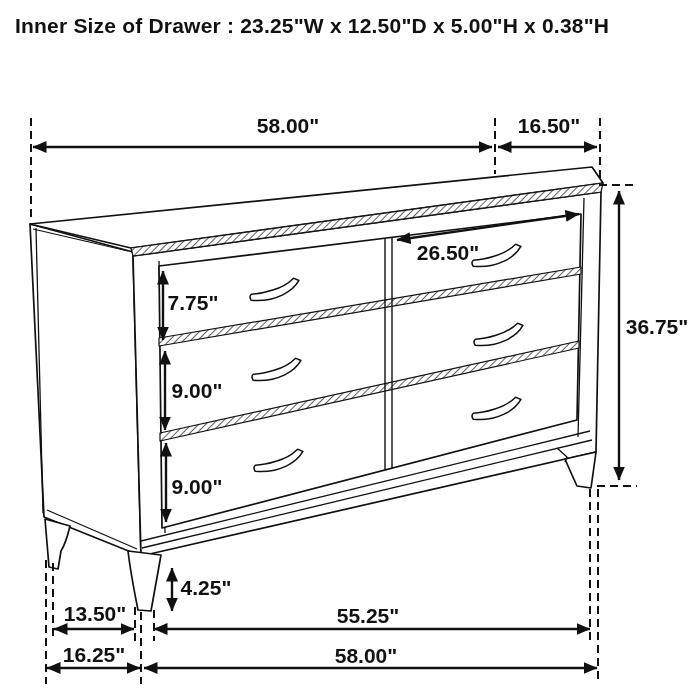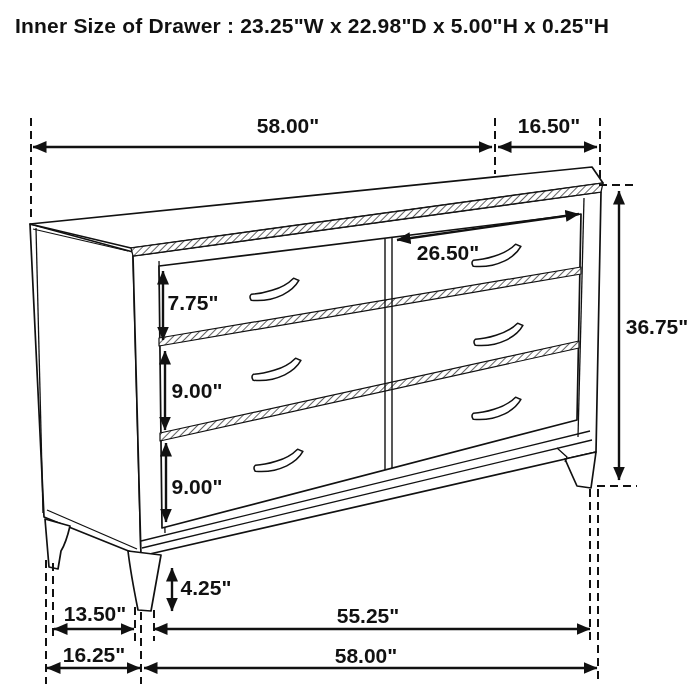--- a/index.html
+++ b/index.html
@@ -15,21 +15,21 @@
   .dim{
     position:absolute;transform:translate(-50%,-50%);
     font-size:21px;font-weight:bold;color:#111;white-space:nowrap;
   }
 </style>
 </head>
 <body>
 
 <div class="stage">
 
-  <div class="title">Inner Size of Drawer : 23.25"W x 22.98"D x 5.00"H x 0.25"H</div>
+  <div class="title">Inner Size of Drawer : 23.25"W x 12.50"D x 5.00"H x 0.38"H</div>
 
   <svg width="700" height="700" viewBox="0 0 700 700">
     <defs>
       <marker id="arr" viewBox="0 0 14 12" markerWidth="14" markerHeight="12" refX="13.5" refY="6" orient="auto-start-reverse" markerUnits="userSpaceOnUse">
         <path d="M0,0 L14,6 L0,12 Z" fill="#111"></path>
       </marker>
       <pattern id="hatch" patternUnits="userSpaceOnUse" width="5" height="5" patternTransform="rotate(45)">
         <rect width="5" height="5" fill="#ffffff"></rect>
         <line x1="0" y1="0" x2="0" y2="5" stroke="#3a3a3a" stroke-width="1.6"></line>
       </pattern>

